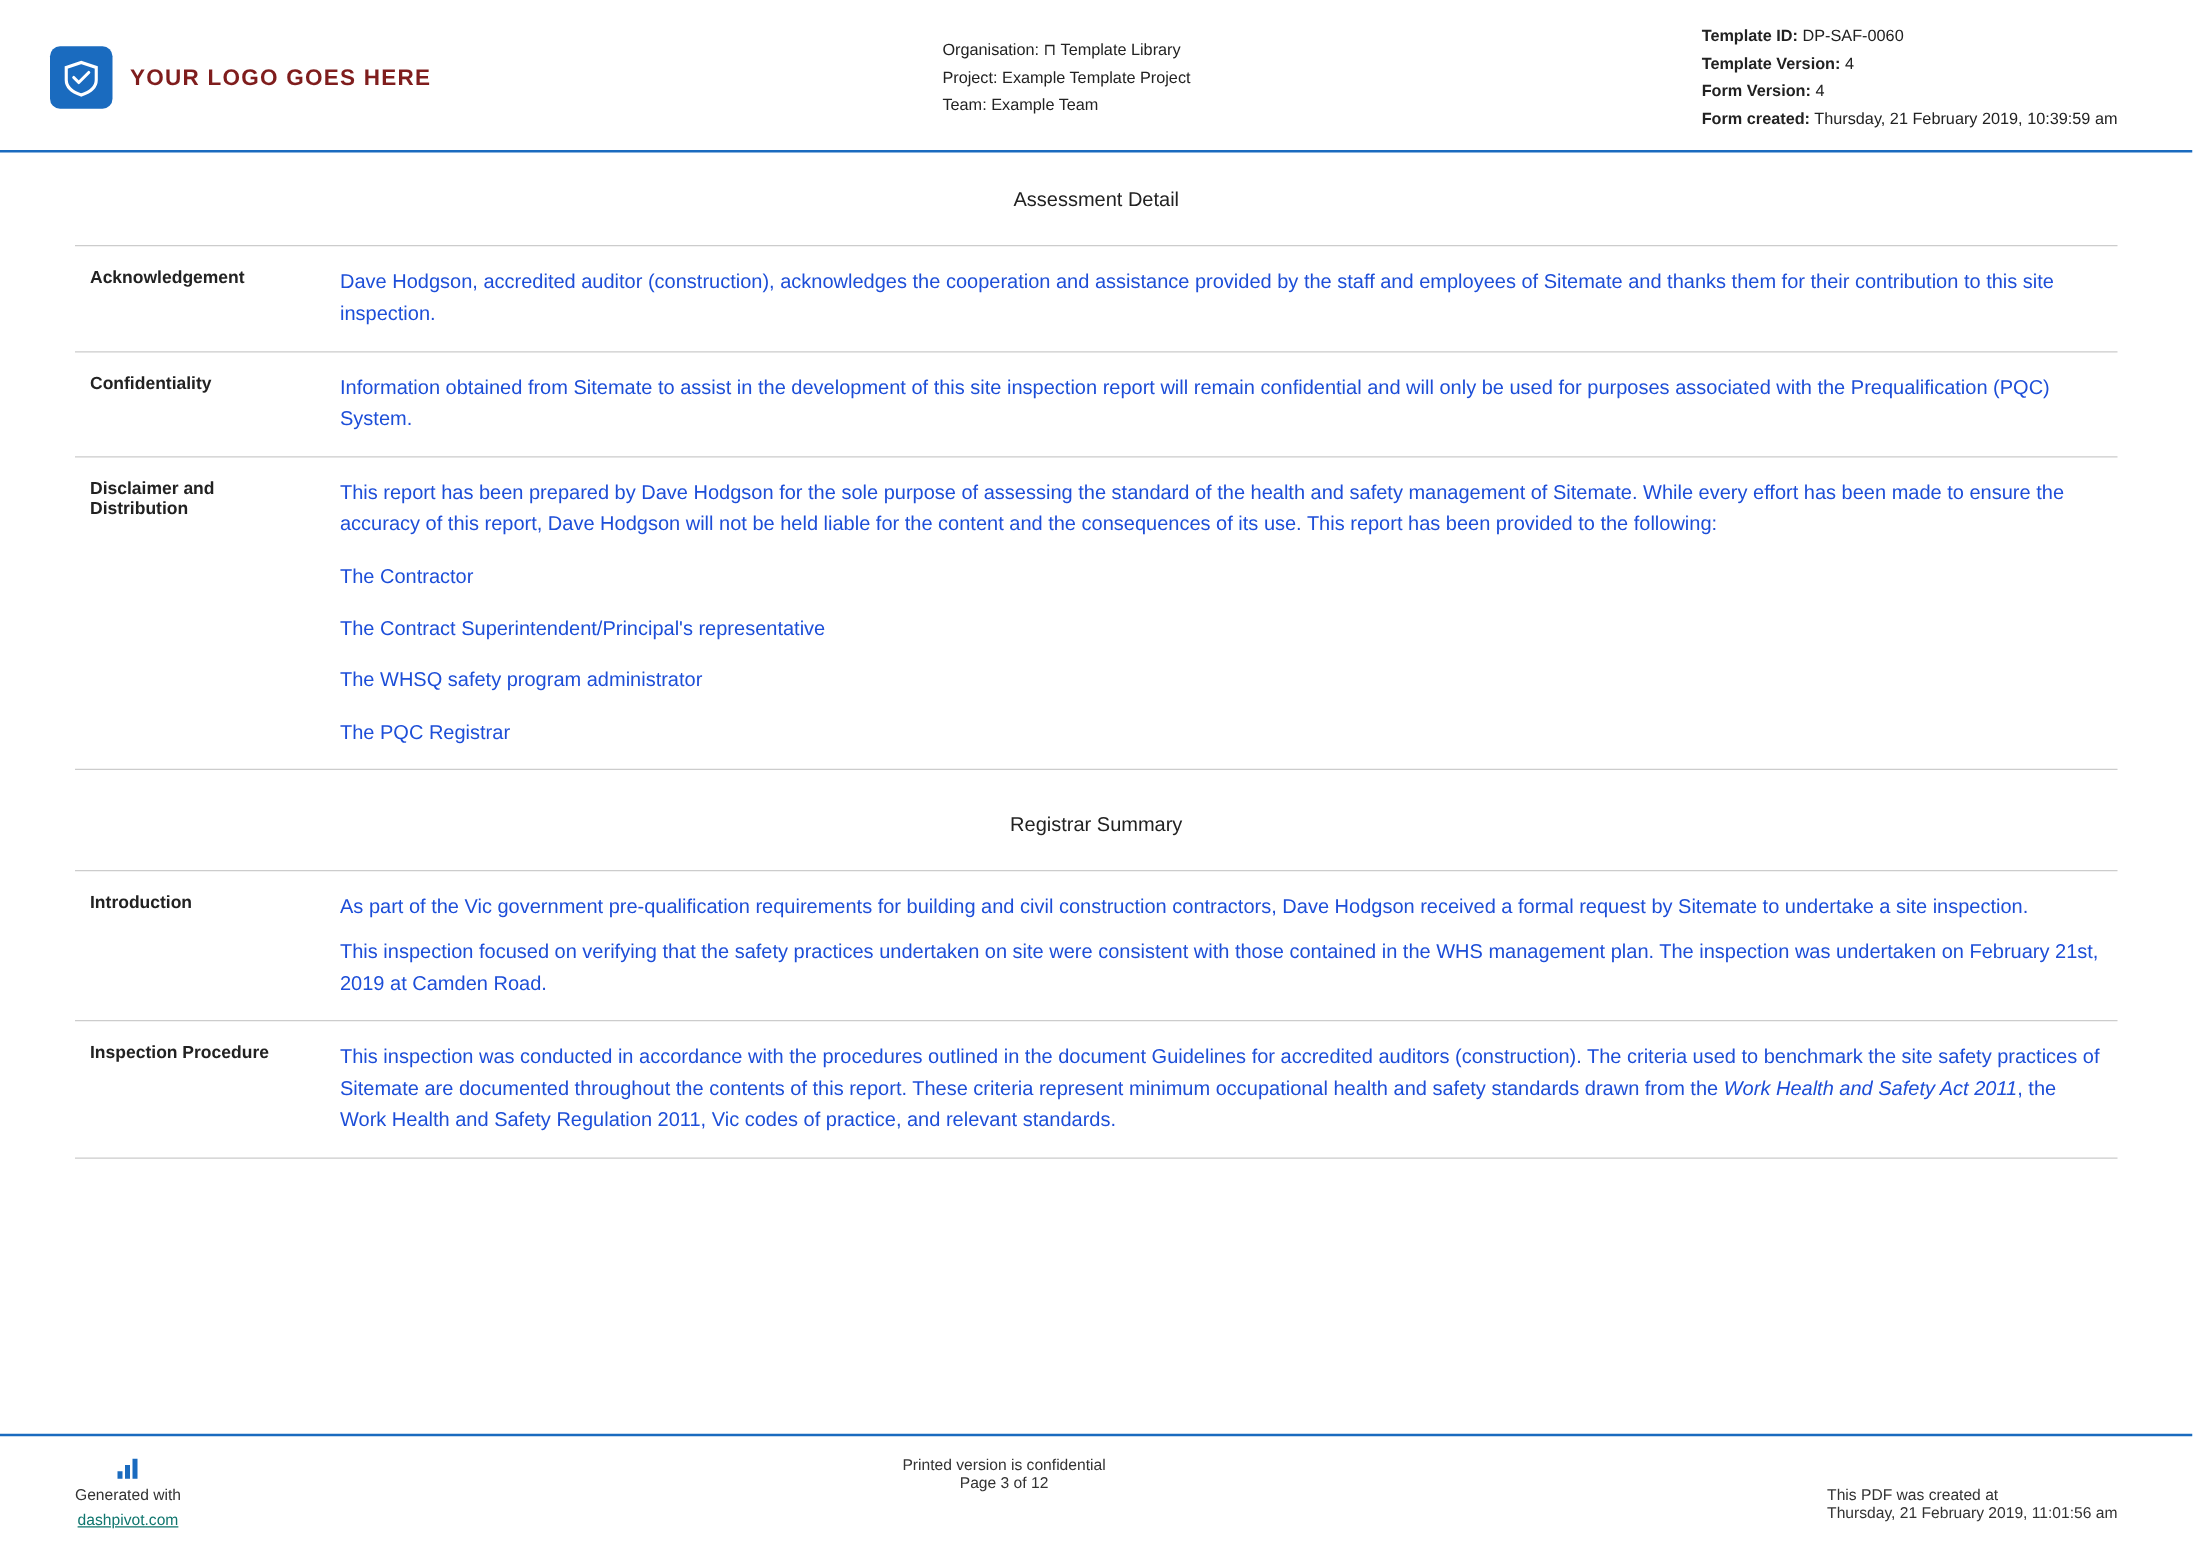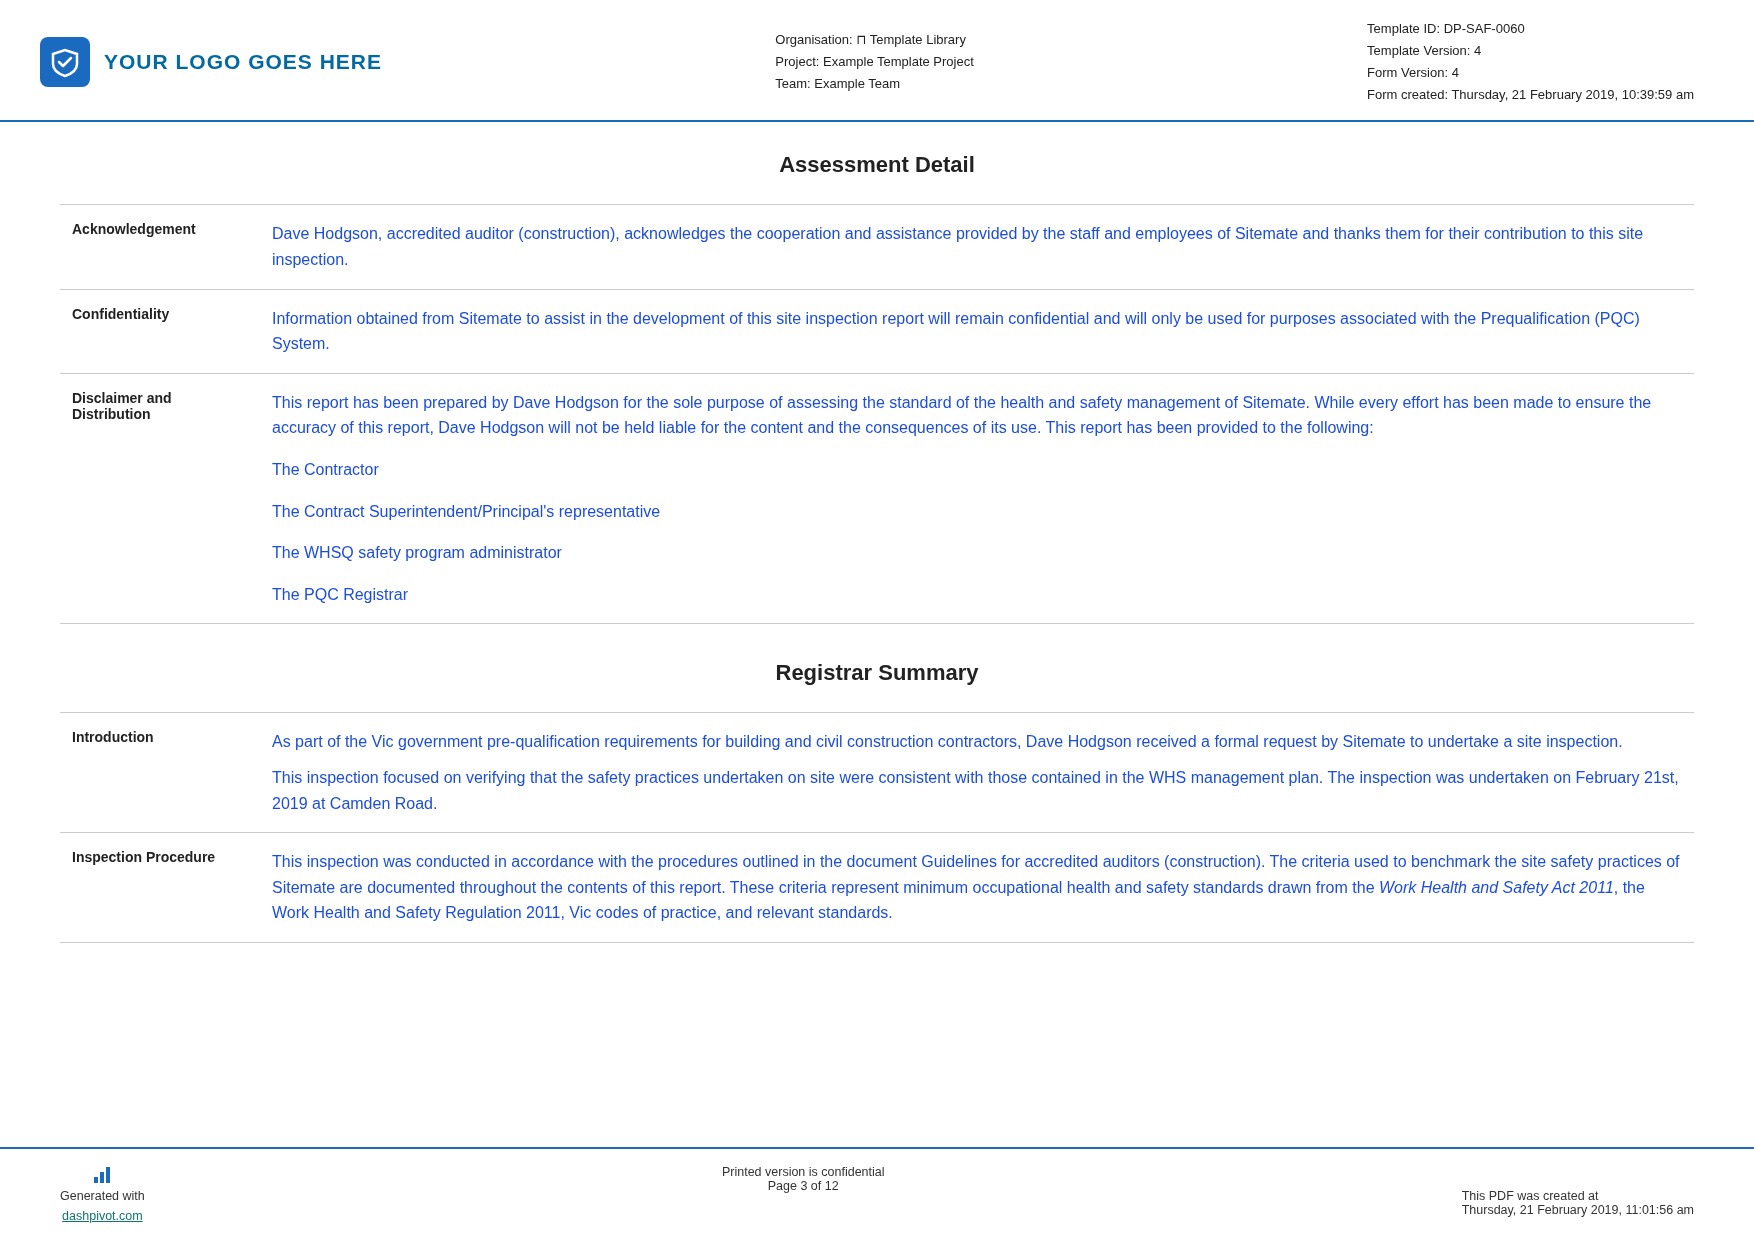--- a/index.html
+++ b/index.html
@@ -43,56 +43,56 @@
       justify-content: center;
     }
 
     .logo-icon svg {
       width: 32px;
       height: 32px;
       fill: #fff;
     }
 
     .logo-text {
-      font-size: 21px;
+      font-size: 18px;
       font-weight: bold;
-      color: #0369a1;
+      color: #7f1d1d;
       letter-spacing: 1px;
     }
 
     .header-meta-center {
       text-align: left;
       font-size: 13px;
       line-height: 1.7;
     }
 
     .header-meta-center span.label {
       font-weight: normal;
     }
 
     .header-meta-right {
       text-align: left;
       font-size: 13px;
       line-height: 1.7;
     }
 
     .header-meta-right span.label {
-      font-weight: normal;
+      font-weight: bold;
     }
 
     
     .main-content {
       padding: 30px 60px 30px 60px;
     }
 
     
     .section-title {
       text-align: center;
-      font-size: 22px;
-      font-weight: bold;
+      font-size: 16px;
+      font-weight: normal;
       margin-bottom: 20px;
       padding-bottom: 6px;
     }
 
     
     .detail-table {
       width: 100%;
       border-collapse: collapse;
     }
 

